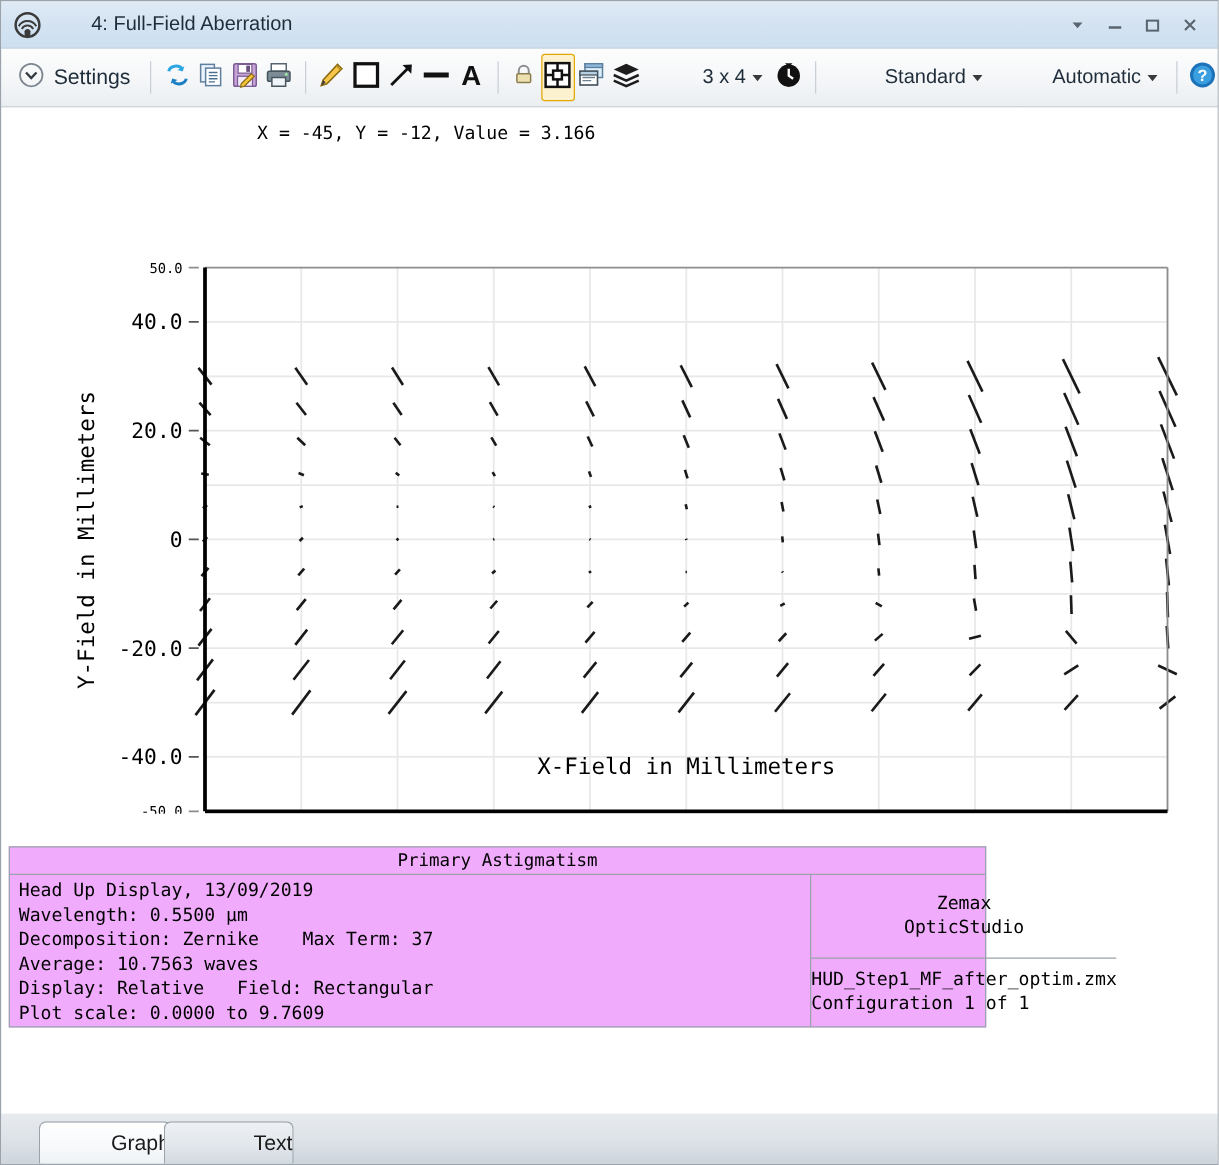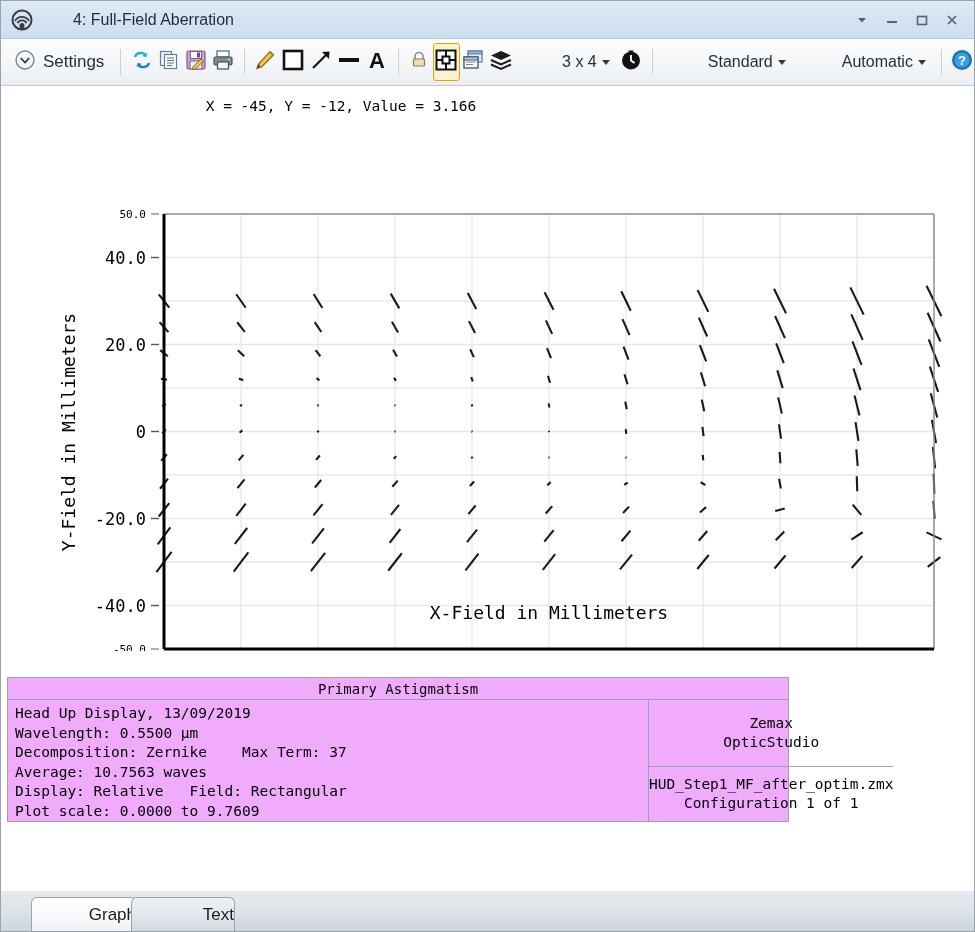--- a/index.html
+++ b/index.html
@@ -120,21 +120,21 @@
     flex: 0 0 67px;
     border-bottom: 1px solid #9aa3ab;
     display: flex; flex-direction: column;
     align-items: center; justify-content: center;
     box-sizing: border-box;
   }
   #info-brand .line { font-size: 14.5px; line-height: 19.5px; color:#000; }
   #info-file {
     flex: 1 1 auto;
     display: flex; flex-direction: column;
-    align-items: center; justify-content: center;
+    align-items: flex-start; justify-content: center;
     box-sizing: border-box;
   }
   #info-file .line { font-size: 14.5px; line-height: 19.5px; color:#000; }
 
   
   #tabstrip {
     position: absolute; left: 0; top: 890px;
     width: 975px; height: 42px;
     background: linear-gradient(to bottom, #e7ebef 0%, #dde2e8 50%, #ccd3da 100%);
     box-sizing: border-box;

